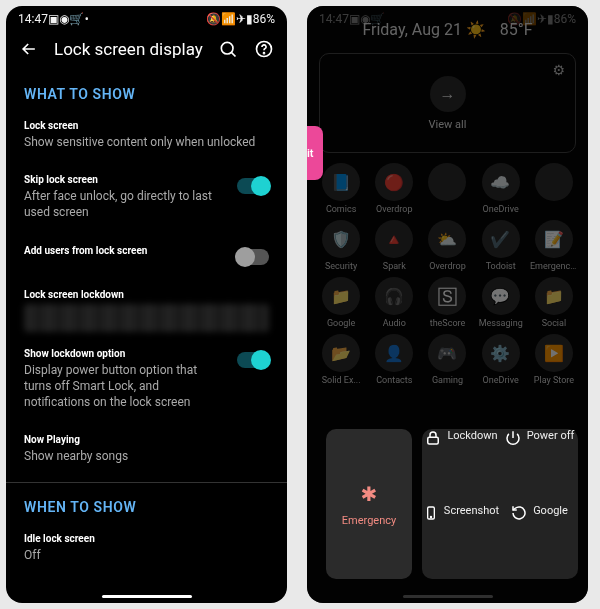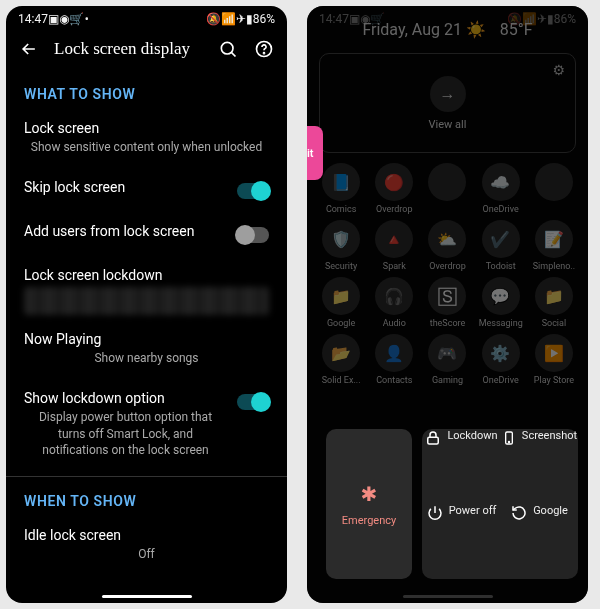--- a/index.html
+++ b/index.html
@@ -22,34 +22,33 @@
     display: flex; justify-content: space-between;
     font-size: 11px; padding: 6px 12px 2px;
     opacity: .95;
   }
   .statusbar .icons { display:flex; align-items:center; }
   .statusbar .icons span { font-size:12px; }
   
   .topbar {
     display:flex; align-items:center; gap:14px;
     padding: 10px 12px 14px;
-    font-family: Liberation Serif, serif;
   }
   .topbar .title { font-size:17px; font-weight:400; flex:1; }
   .topbar .iconbtn { width:22px; height:22px; display:flex; align-items:center; justify-content:center; }
   .section-label {
     color:#64b5f6; font-size:14px; letter-spacing:.6px; font-weight:600;
     padding: 12px 18px 8px;
   }
   .setting {
     padding: 10px 18px 14px; display:flex; align-items:flex-start; gap:10px;
   }
   .setting .txt { flex:1; }
-  .setting .t { font-size:14px; color:#fff; }
-  .setting .s { font-size:12px; color:#aaa; margin-top:3px; line-height:1.35;text-align:center; }
+  .setting .t { font-size:10px; color:#fff;font-weight:bold; }
+  .setting .s { font-size:12px; color:#aaa; margin-top:3px; line-height:1.35; }
   .toggle {
     width:32px; height:16px; border-radius:9px; background:#555;
     position:relative; margin-top:4px; flex-shrink:0;
   }
   .toggle::after {
     content:""; position:absolute; top:-2px; width:20px; height:20px;
     border-radius:50%; background:#888;
   }
   .toggle.off::after { left:-2px; background:#9e9e9e; }
   .toggle.on { background:#0c4a54; }
@@ -158,51 +157,52 @@
   <div class="setting">
     <div class="txt">
       <div class="t">Lock screen</div>
       <div class="s">Show sensitive content only when unlocked</div>
     </div>
   </div>
 
   <div class="setting">
     <div class="txt">
       <div class="t">Skip lock screen</div>
+      <div class="s">After face unlock, go directly to last used screen</div>
     </div>
     <div class="toggle on"></div>
   </div>
 
   <div class="setting">
     <div class="txt">
       <div class="t">Add users from lock screen</div>
     </div>
     <div class="toggle off"></div>
   </div>
 
   <div class="setting" style="padding-bottom:2px">
     <div class="txt">
       <div class="t">Lock screen lockdown</div>
     </div>
   </div>
   <div class="blurred"></div>
+
+  <div class="setting">
+    <div class="txt">
+      <div class="t">Show lockdown option</div>
+      <div class="s">Display power button option that turns off Smart Lock, and notifications on the lock screen</div>
+    </div>
+    <div class="toggle on"></div>
+  </div>
 
   <div class="setting">
     <div class="txt">
       <div class="t">Now Playing</div>
       <div class="s">Show nearby songs</div>
     </div>
-  </div>
-
-  <div class="setting">
-    <div class="txt">
-      <div class="t">Show lockdown option</div>
-      <div class="s">Display power button option that turns off Smart Lock, and notifications on the lock screen</div>
-    </div>
-    <div class="toggle on"></div>
   </div>
 
   <div class="divider"></div>
   <div class="section-label">WHEN TO SHOW</div>
 
   <div class="setting">
     <div class="txt">
       <div class="t">Idle lock screen</div>
       <div class="s">Off</div>
     </div>
@@ -279,21 +279,21 @@
         <div class="app">
           <div class="ic">⛅</div>
                <div class="lb">Overdrop</div>
         </div>
         <div class="app">
           <div class="ic">✔️</div>
                <div class="lb">Todoist</div>
         </div>
         <div class="app">
           <div class="ic">📝</div>
-               <div class="lb">Simpleno..</div>
+               <div class="lb">Emergency..</div>
         </div>
         <div class="app">
           <div class="ic">📁</div>
                <div class="lb">Google</div>
         </div>
         <div class="app">
           <div class="ic">🎧</div>
                <div class="lb">Audio</div>
         </div>
         <div class="app">
@@ -346,35 +346,35 @@
         <div class="ic">
           <svg width="18" height="18" viewBox="0 0 24 24" fill="none" stroke="#fff" stroke-width="2">
               <rect x="5" y="11" width="14" height="9" rx="2"></rect>
               <path d="M8 11V8a4 4 0 0 1 8 0v3"></path>
             </svg>
         </div>
         <span>Lockdown</span>
       </div>
       <div class="pm-item">
         <div class="ic">
+          <svg width="18" height="18" viewBox="0 0 24 24" fill="none" stroke="#fff" stroke-width="2">
+              <path d="M12 3v9"></path>
+              <path d="M6.5 6.5a8 8 0 1 0 11 0"></path>
+            </svg>
+        </div>
+        <span>Power off</span>
+      </div>
+      <div class="pm-item">
+        <div class="ic">
           <svg width="16" height="18" viewBox="0 0 24 24" fill="none" stroke="#fff" stroke-width="2">
               <rect x="7" y="3" width="10" height="18" rx="2"></rect>
               <circle cx="12" cy="18" r=".8" fill="#fff"></circle>
             </svg>
         </div>
         <span>Screenshot</span>
-      </div>
-      <div class="pm-item">
-        <div class="ic">
-          <svg width="18" height="18" viewBox="0 0 24 24" fill="none" stroke="#fff" stroke-width="2">
-              <path d="M12 3v9"></path>
-              <path d="M6.5 6.5a8 8 0 1 0 11 0"></path>
-            </svg>
-        </div>
-        <span>Power off</span>
       </div>
       <div class="pm-item">
         <div class="ic">
           <svg width="18" height="18" viewBox="0 0 24 24" fill="none" stroke="#fff" stroke-width="2">
               <path d="M4 12a8 8 0 1 0 3-6.3L4 8"></path>
               <path d="M4 3v5h5"></path>
             </svg>
         </div>
         <span>Google</span>
       </div>

